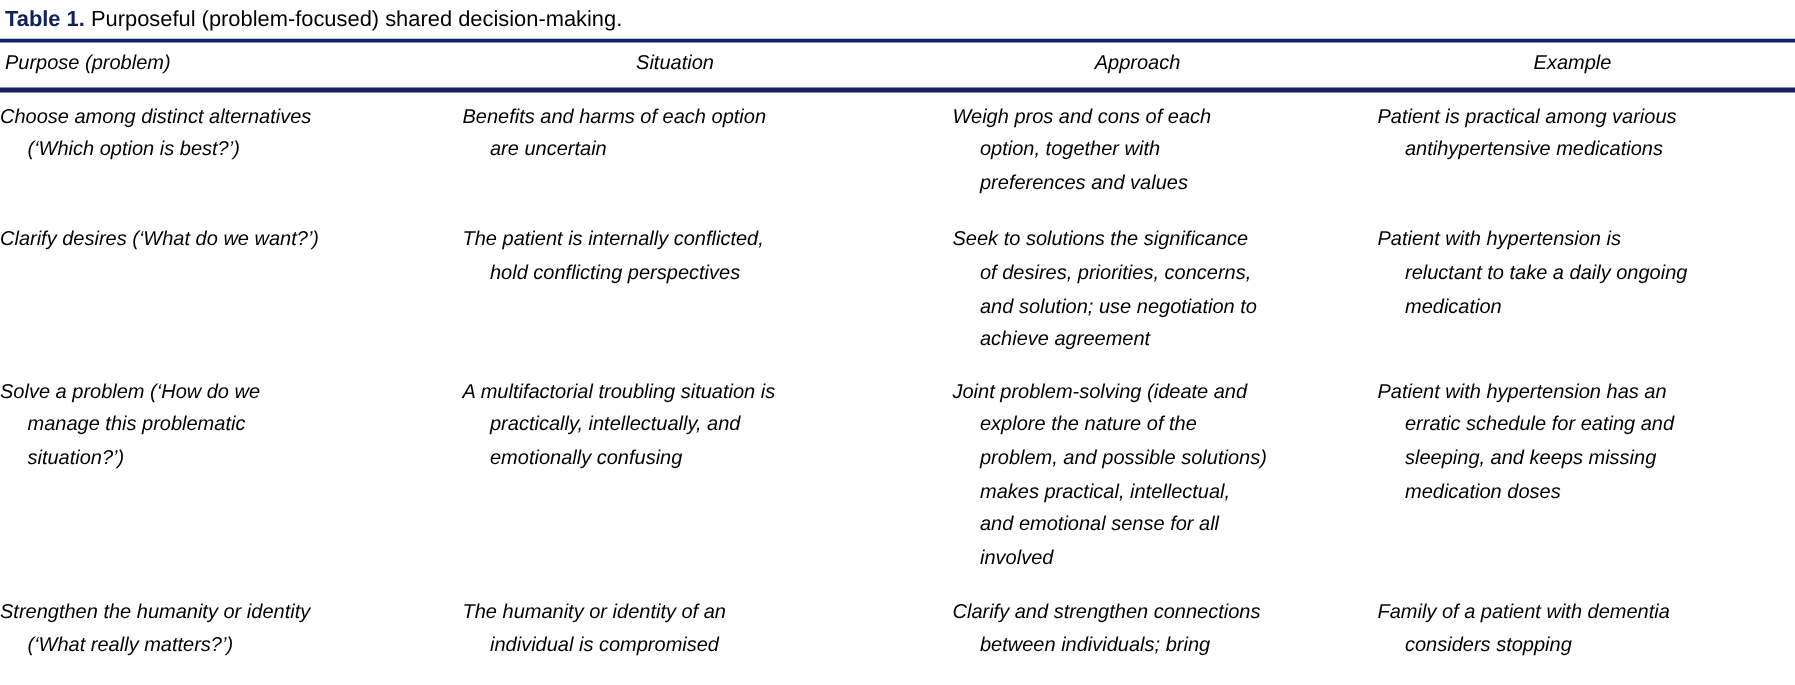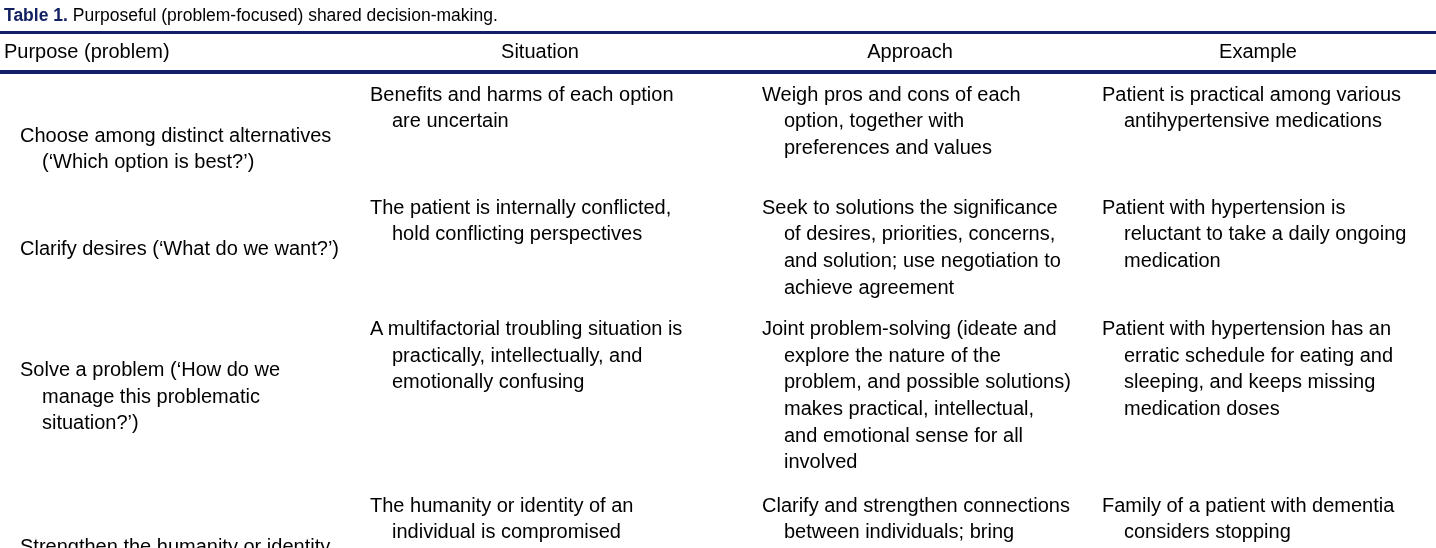--- a/index.html
+++ b/index.html
@@ -53,22 +53,23 @@
     width: 100%;
     box-sizing: border-box;
   }
   .col-1 { width: 340px; }
   .col-2 { width: 400px; }
   .col-3 { width: 340px; }
   .col-4 { width: 356px; }
 
   .cell {
     box-sizing: border-box;
-    font-size: 20px;
+    font-size: 16px;
     line-height: 26.6px;
+    font-style: italic;
   }
 
   
   .head-row .cell {
     padding: 4px 4px 5px 4px;
     white-space: nowrap;
   }
   .head-row .col-1 { text-align: left; padding-left: 4px; }
   .head-row .col-2,
   .head-row .col-3,
@@ -84,21 +85,21 @@
   }
   .body-row .line {
     display: block;
     white-space: pre;
   }
   .body-row .line.indent {
     padding-left: 22px;
   }
 
   
-  .body-row .col-1 .lines { padding-left: 20px; margin-top: 41px; }
+  .body-row .col-1 .lines { padding-left: 0; }
   .body-row .col-2 .lines { padding-left: 30px; }
   .body-row .col-3 .lines { padding-left: 22px; }
   .body-row .col-4 .lines { padding-left: 22px; }
 
   .row-gap-1 { height: 12px; }
   .row-gap-2 { height: 8px; }
   .row-gap-3 { height: 10px; }
 </style>
 </head>
 <body>

